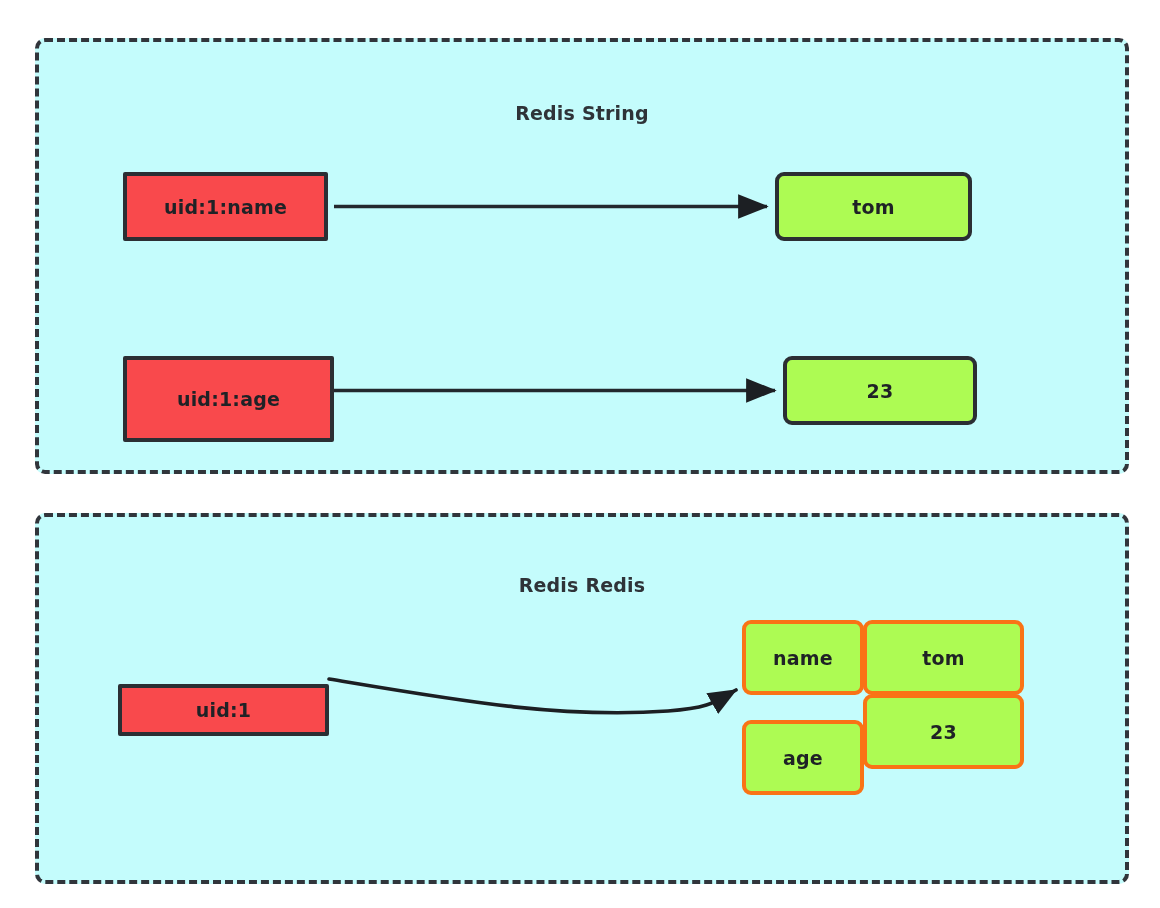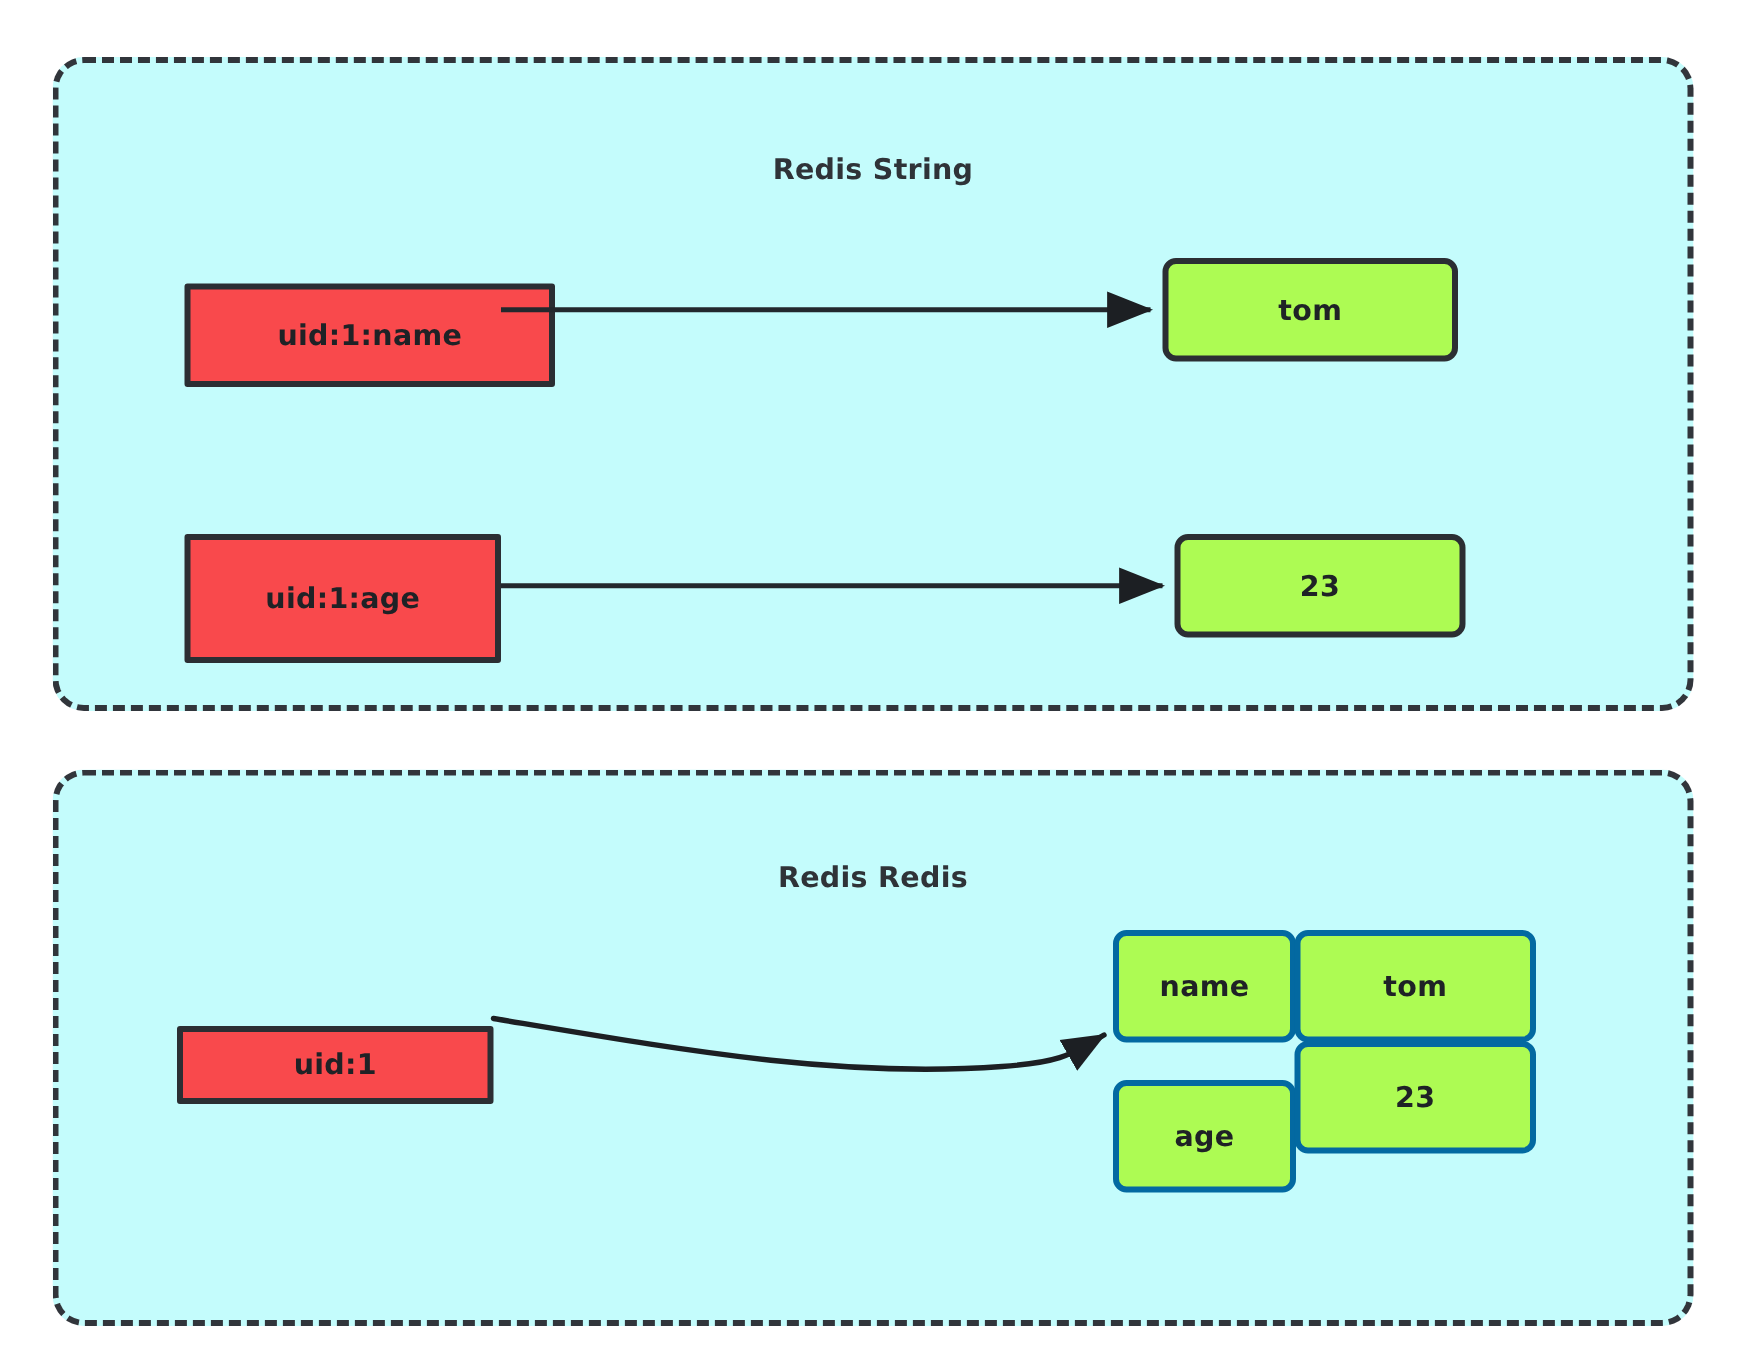--- a/index.html
+++ b/index.html
@@ -20,21 +20,21 @@
     top: 0;
     width: 1160px;
     height: 908px;
   }
 
   .panel {
     position: absolute;
     box-sizing: border-box;
     background: #c4fcfc;
     border: 4px dashed #31353b;
-    border-radius: 21px;
+    border-radius: 10px;
   }
   #panel-string { left: 35px; top: 38px; width: 1094px; height: 436px; }
   #panel-hash   { left: 35px; top: 513px; width: 1094px; height: 371px; }
 
   .panel-title {
     position: absolute;
     width: 100%;
     text-align: center;
     font-size: 19px;
     font-weight: bold;
@@ -61,26 +61,26 @@
     border: 4px solid #2b2e33;
     border-radius: 2px;
   }
   .val-node {
     background: #adfb53;
     border: 4px solid #2b2e33;
     border-radius: 9px;
   }
   .cell-node {
     background: #adfb53;
-    border: 4px solid #0369a1;
+    border: 4px solid #f97316;
     border-radius: 9px;
   }
 
   
-  #key-uid-1-name { left: 123px; top: 172px;  width: 247px; height: 69px; margin-top: 17px; }
+  #key-uid-1-name { left: 123px; top: 172px;  width: 205px; height: 69px; }
   #val-tom        { left: 775px; top: 172px;  width: 197px; height: 69px; }
   #key-uid-1-age  { left: 123px; top: 356px;  width: 211px; height: 86px; }
   #val-23         { left: 783px; top: 356px;  width: 194px; height: 69px; }
   #key-uid-1      { left: 118px; top: 684px;  width: 211px; height: 52px; }
 
   #cell-field-name { left: 742px; top: 620px; width: 122px; height: 75px; }
   #cell-value-tom  { left: 863px; top: 620px; width: 161px; height: 75px; }
   #cell-field-age  { left: 742px; top: 720px; width: 122px; height: 75px; }
   #cell-value-23   { left: 863px; top: 694px; width: 161px; height: 75px; }
 

